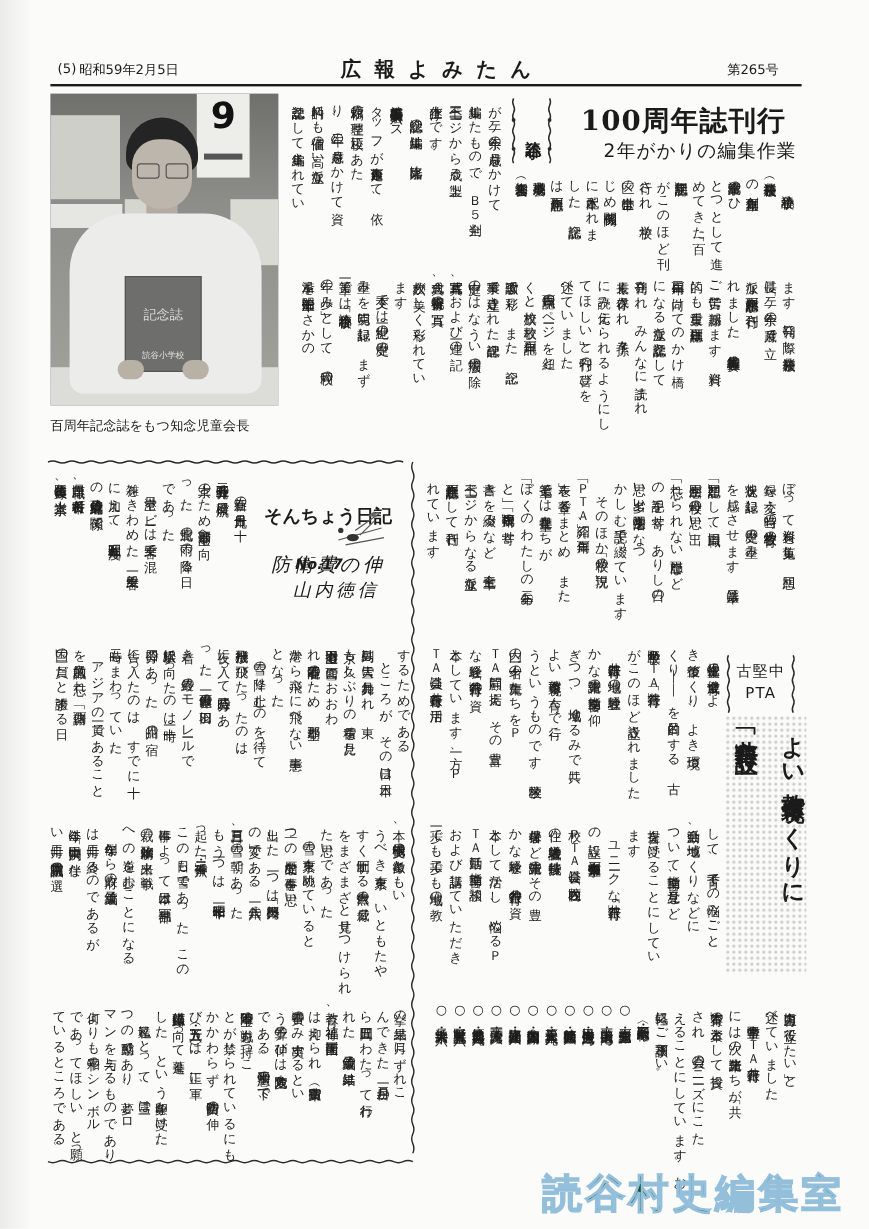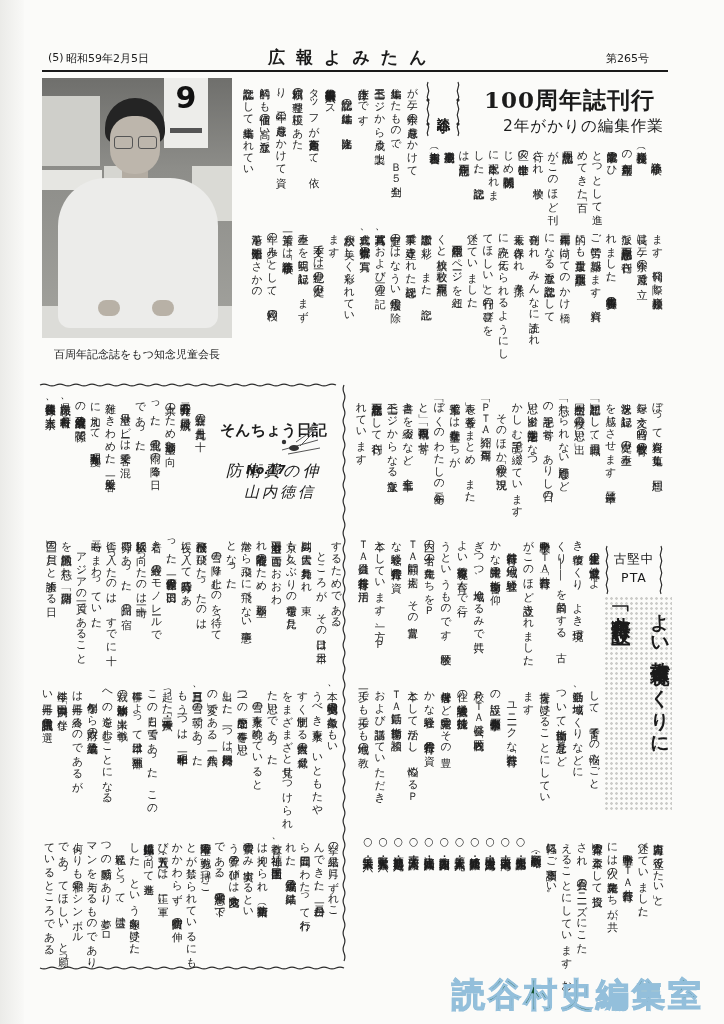--- a/index.html
+++ b/index.html
@@ -8,21 +8,21 @@
       background: #fbfbf9; color: #1b1b1b;
       font-family: "DejaVu Serif", "Liberation Serif", serif;
     }
     .page-shade { position: absolute; left: 0; top: 0; width: 24px; height: 1024px;
       background: linear-gradient(to right, #ebebe8, #f9f9f7); }
 
     
     .hdr { position: absolute; top: 51px; font-size: 11px; font-family: "DejaVu Sans", sans-serif; white-space: nowrap; }
     .hdr-page { left: 48px; }
     .hdr-date { left: 66px; }
-    .hdr-title { left: 268px; top: 46px; font-size: 17px; letter-spacing: 11px; font-family: "DejaVu Serif", serif; font-weight: bold; }
+    .hdr-title { left: 284px; top: 46px; font-size: 17px; letter-spacing: 11px; font-family: "DejaVu Serif", serif; font-weight: bold; }
     .hdr-issue { left: 606px; }
     .hdr-rule { position: absolute; left: 42px; top: 70px; width: 626px; height: 2px; background: #1a1a1a; }
 
     
     .photo { position: absolute; left: 42px; top: 78px; width: 190px; height: 260px; overflow: hidden;
       background: linear-gradient(#6f6f6c, #8d8d89 35%, #a3a39e 100%); }
     .photo div { position: absolute; }
     .poster1 { left: 0; top: 18px; width: 58px; height: 70px; background: #cfcfca; }
     .poster2 { left: 0; top: 92px; width: 60px; height: 20px; background: #e6e6e2; }
     .poster3 { left: 150px; top: 88px; width: 40px; height: 55px; background: #dadad5; }
@@ -35,21 +35,21 @@
     .neck { left: 80px; top: 86px; width: 26px; height: 22px; background: #b3aca2; }
     .hair { left: 63px; top: 20px; width: 60px; height: 46px; background: #242424; border-radius: 30px 30px 12px 12px; }
     .face { left: 68px; top: 38px; width: 50px; height: 58px; background: #bdb6ac; border-radius: 22px 22px 24px 24px; }
     .glass-l { left: 72px; top: 58px; width: 17px; height: 11px; border: 1.5px solid #555; border-radius: 3px; }
     .glass-r { left: 96px; top: 58px; width: 17px; height: 11px; border: 1.5px solid #555; border-radius: 3px; }
     .book { left: 62px; top: 152px; width: 62px; height: 78px; background: #6e6e6c; border: 1px solid #555; }
     .book-title { left: 0; top: 24px; width: 62px; text-align: center; font-size: 11px; color: #d8d8d4; }
     .book-sub { left: 0; top: 60px; width: 62px; text-align: center; font-size: 7px; color: #e4e4e0; font-family: "DejaVu Sans", sans-serif; }
     .hand-l { left: 56px; top: 222px; width: 22px; height: 16px; background: #b8b1a6; border-radius: 8px; }
     .hand-r { left: 110px; top: 222px; width: 22px; height: 16px; background: #b8b1a6; border-radius: 8px; }
-    .photo-caption { position: absolute; left: 42px; top: 347px; width: 190px; text-align: center;
+    .photo-caption { position: absolute; left: 42px; top: 347px; width: 190px; text-align: left;
       font-size: 11px; font-family: "DejaVu Sans", sans-serif; white-space: nowrap; }
 
     
     .vblock { position: absolute; writing-mode: vertical-rl; font-size: 10.8px; letter-spacing: .4px; color: #1d1d1d; }
     .vblock .vline { display: block; white-space: nowrap; line-height: var(--p); text-orientation: mixed; }
 
     
     .school-label { position: absolute; left: 430px; top: 82px; width: 26px; height: 54px;
       writing-mode: vertical-rl; font-size: 13px; font-weight: bold; line-height: 26px; letter-spacing: 2px;
       text-align: center; }
@@ -99,20 +99,24 @@
     <div class="calendar-day">9</div>
     <div class="calendar-strip"></div>
   </div>
   <div class="desk"></div>
   <div class="neck"></div>
   <div class="sweater"></div>
   <div class="hair"></div>
   <div class="face"></div>
   <div class="glass-l"></div>
   <div class="glass-r"></div>
+  <div class="book">
+    <div class="book-title">記念誌</div>
+    <div class="book-sub">読谷小学校</div>
+  </div>
   <div class="hand-l"></div>
   <div class="hand-r"></div>
 </div>
 <div class="photo-caption">百周年記念誌をもつ知念児童会長</div>
 
 <div class="school-label">読谷小</div>
 <div class="school-title">100周年誌刊行</div>
 <div class="school-subtitle">2年がかりの編集作業</div>
 
 <div class="vblock" style="right:61px; top:143px; height:80px; --p:14.8px;">

